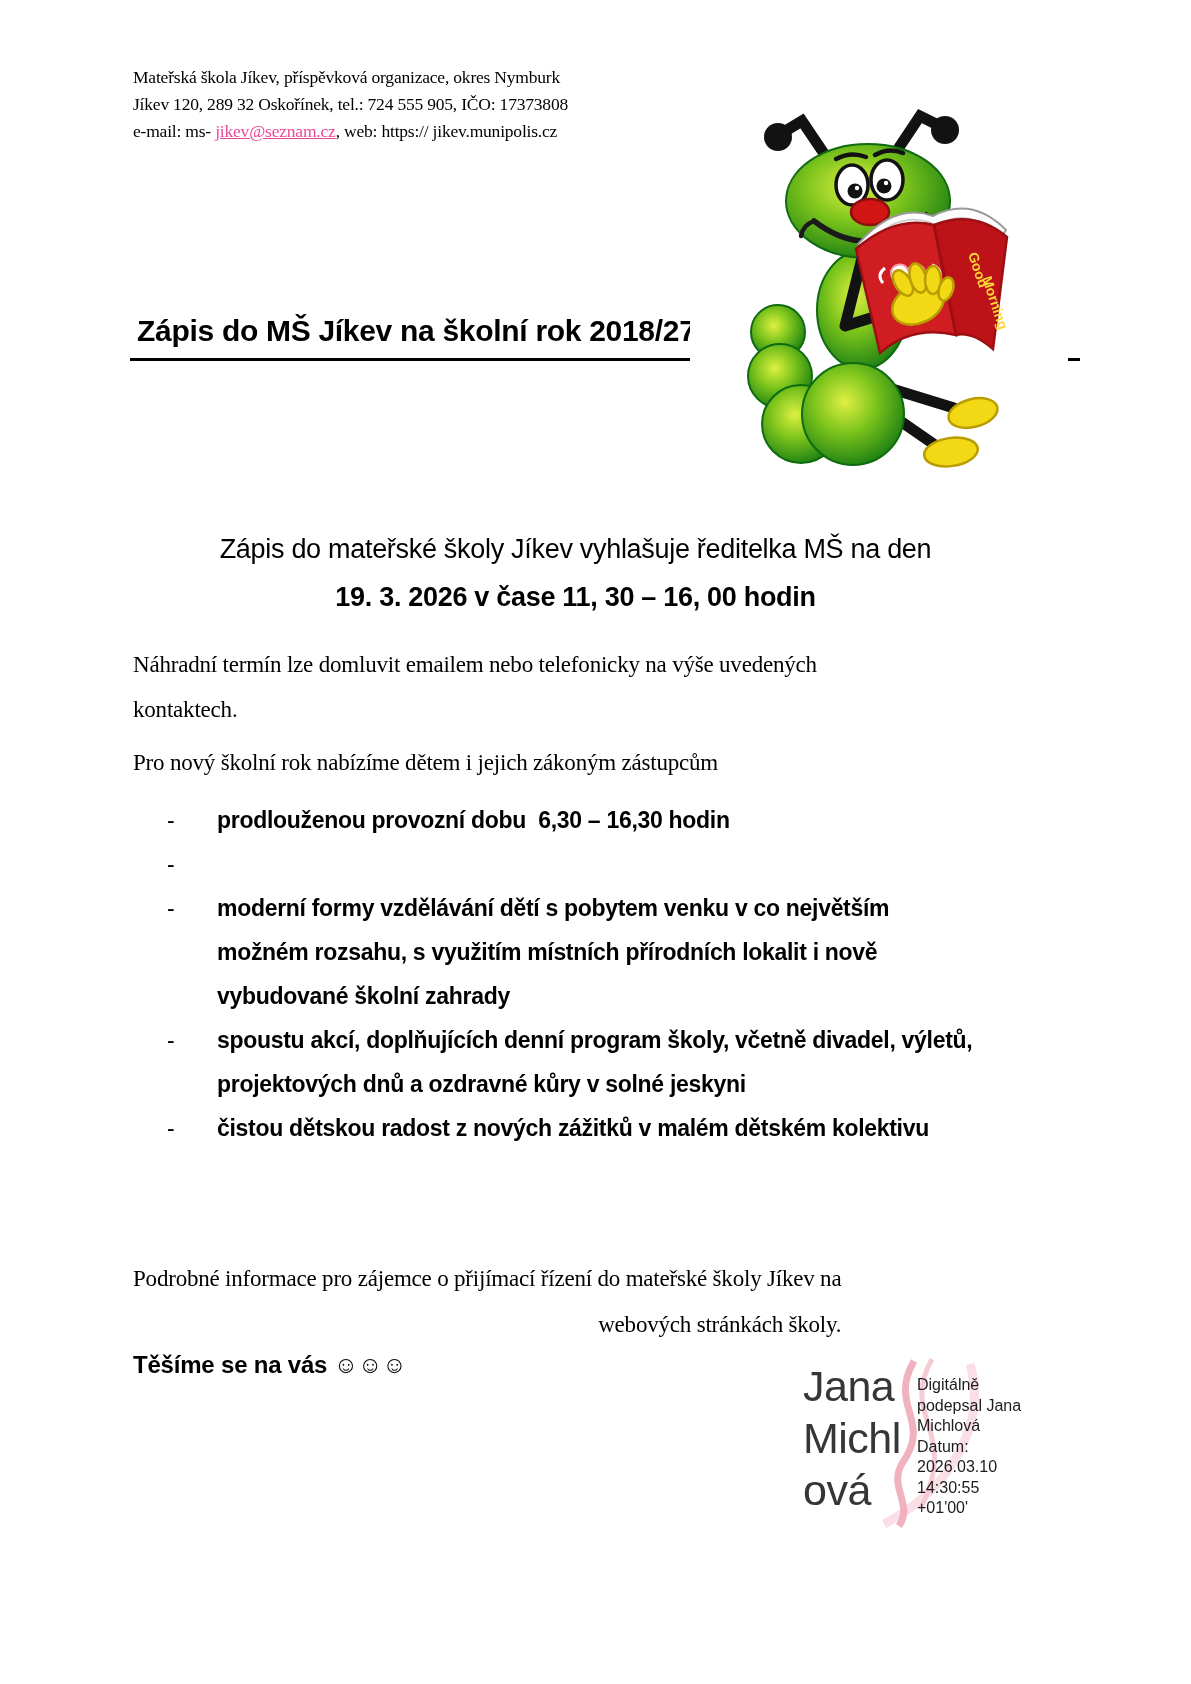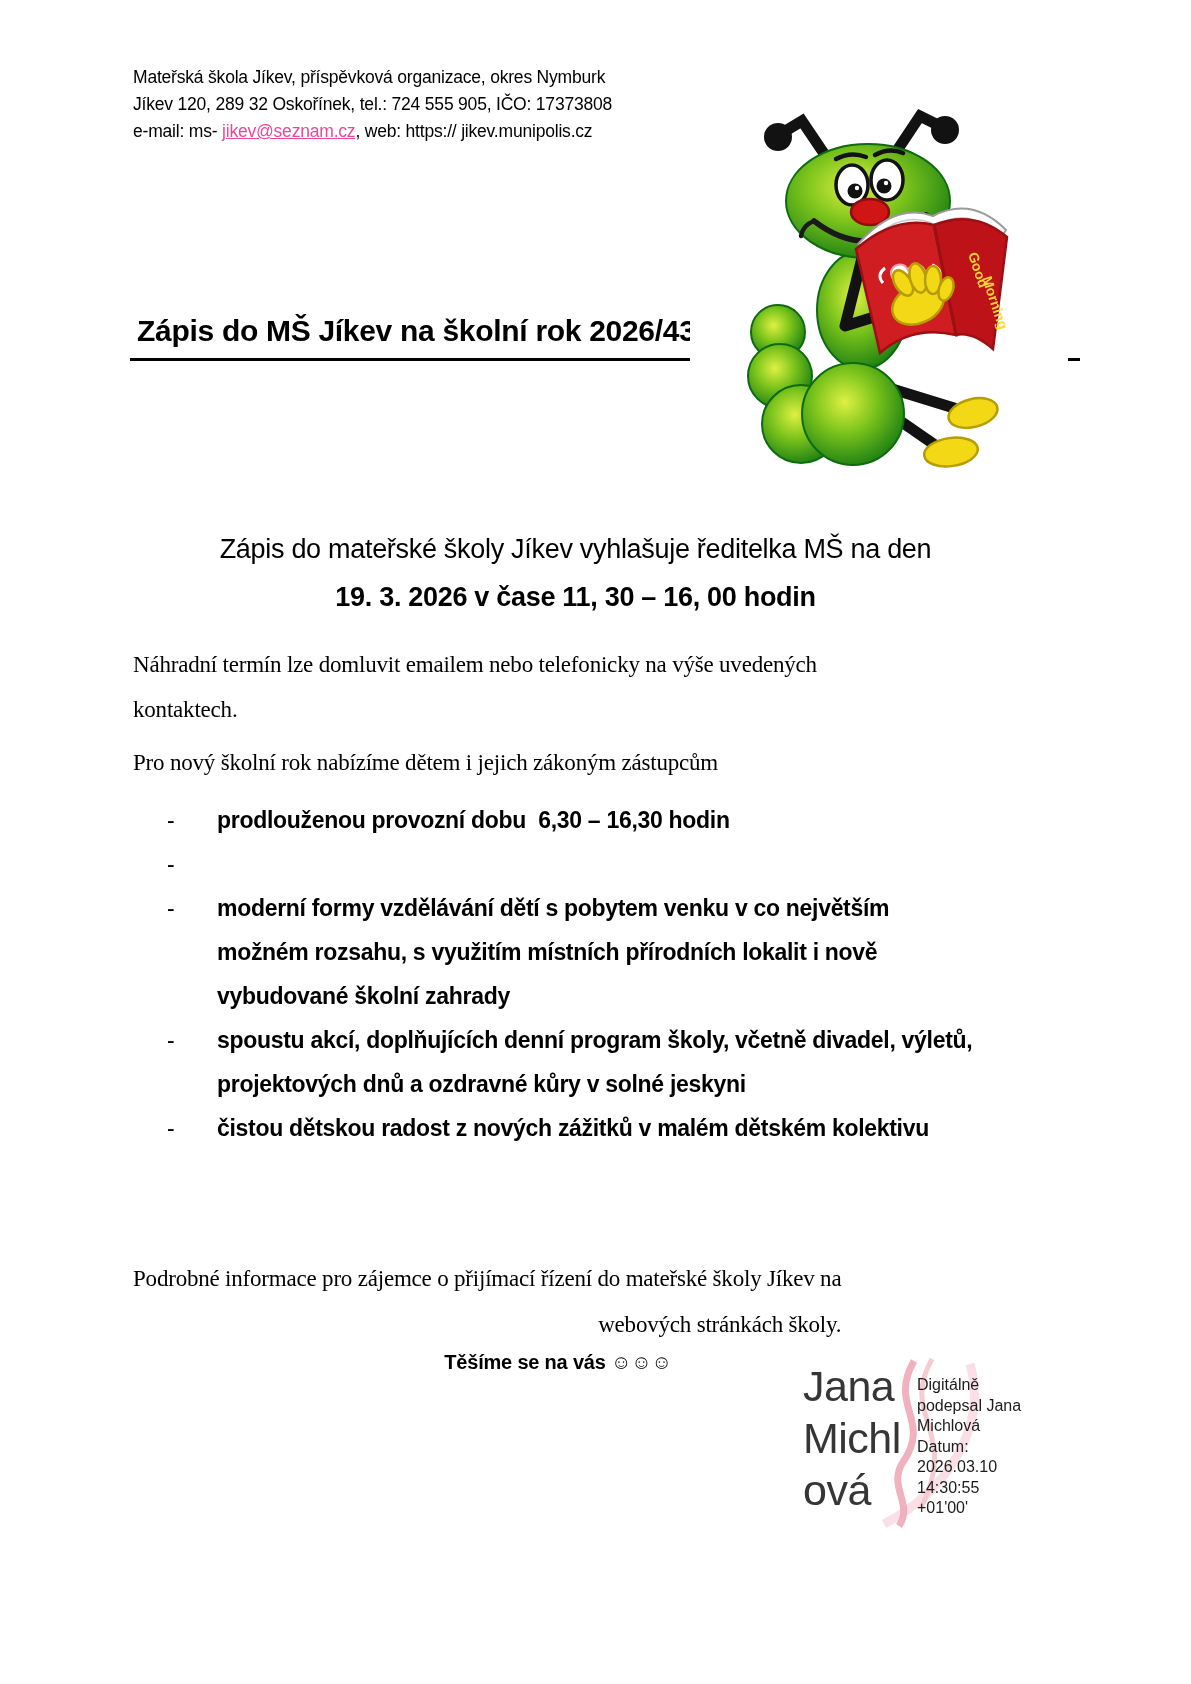--- a/index.html
+++ b/index.html
@@ -8,21 +8,21 @@
     width:1191px; height:1684px;
     margin:0 auto;
     background:#ffffff;
     font-family:"Liberation Sans", sans-serif;
     color:#000;
     overflow:hidden;
   }
   
   .header {
     position:absolute; left:133px; top:64px;
-    font-size:17.5px; line-height:27px; letter-spacing:-0.2px;
+    font-size:17.5px; line-height:27px; letter-spacing:-0.2px;font-family:Liberation Serif, serif;
   }
   .email-link { color:#ec4899; text-decoration:underline; cursor:pointer; }
 
   
   .doc-title {
     position:absolute; left:137px; top:314px;
     font-size:30px; font-weight:bold; letter-spacing:-0.3px;
     white-space:nowrap; z-index:1;
   }
   .title-rule {
@@ -57,21 +57,21 @@
   .offer-marker {
     flex:0 0 34px; width:34px;
     font-size:23px; line-height:44px;
   }
   .offer-lines { font-size:23px; font-weight:bold; letter-spacing:-0.3px;margin-left:16px; }
   .offer-lines .oline { height:44px; line-height:44px; white-space:nowrap; }
 
   
   .closing {
     position:absolute; left:133px; top:1351px; width:850px;
-    text-align:center; font-size:20px; font-weight:bold; letter-spacing:-0.2px;
+    text-align:left; font-size:24px; font-weight:bold; letter-spacing:-0.2px;
   }
 
   
   .sig-name {
     position:absolute; left:803px; top:1360px;
     font-size:43px; line-height:52px; color:#363636; letter-spacing:-0.5px;
     z-index:1;
   }
   .sig-ribbon { position:absolute; left:868px; top:1356px; z-index:2; }
   .sig-details {
@@ -154,21 +154,21 @@
       <g fill="#f3d816" stroke="#b79d00" stroke-width="2.5">
         <ellipse cx="228" cy="208" rx="27" ry="19" transform="rotate(-25 228 208)"></ellipse>
         <ellipse cx="213" cy="187" rx="8" ry="14" transform="rotate(-32 213 187)"></ellipse>
         <ellipse cx="228" cy="182" rx="8" ry="15" transform="rotate(-15 228 182)"></ellipse>
         <ellipse cx="243" cy="184" rx="8" ry="14"></ellipse>
         <ellipse cx="256" cy="193" rx="7" ry="12" transform="rotate(18 256 193)"></ellipse>
       </g>
     </svg>
   </div>
 
-  <div class="doc-title">Zápis do MŠ Jíkev na školní rok 2026/43</div>
+  <div class="doc-title">Zápis do MŠ Jíkev na školní rok 2018/27</div>
   <div class="title-rule"></div>
 
   <div class="announce">
     <div>Zápis do mateřské školy Jíkev vyhlašuje ředitelka MŠ na den</div>
     <div class="announce-bold">19. 3. 2026 v čase 11, 30 – 16, 00 hodin</div>
   </div>
 
   <div class="para" id="para-alt">
     <div class="pline">Náhradní termín lze domluvit emailem nebo telefonicky na výše uvedených</div>
     <div class="pline">kontaktech.</div>

